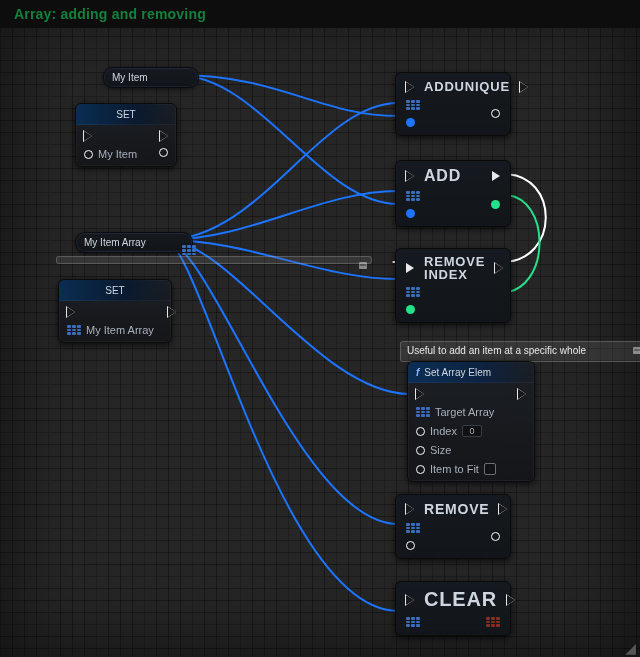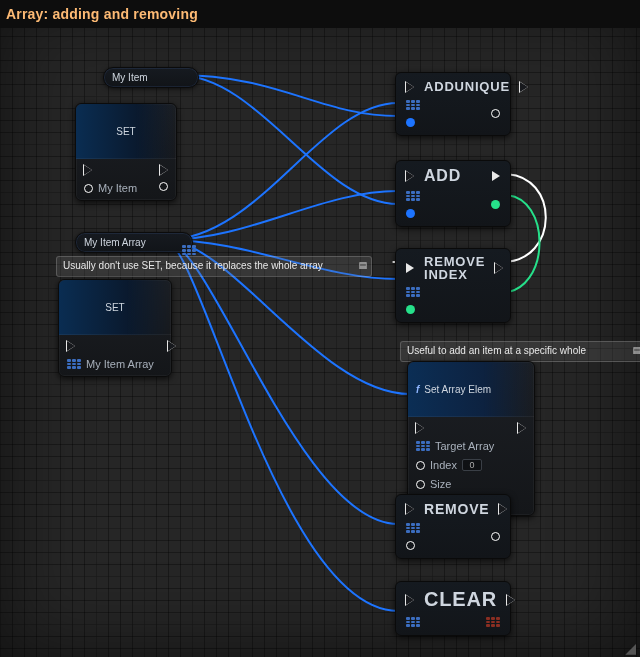--- a/index.html
+++ b/index.html
@@ -4,28 +4,28 @@
 <style>
   html,body{margin:0;padding:0;background:#1a1a1a;font-family:'Segoe UI',Arial,sans-serif;color:#ccc;font-size:11px;overflow:hidden}
   #stage{position:relative;width:640px;height:657px;background:#262626;
     background-image:
       linear-gradient(rgba(255,255,255,.025) 1px,transparent 1px),
       linear-gradient(90deg,rgba(255,255,255,.025) 1px,transparent 1px),
       linear-gradient(rgba(0,0,0,.35) 1px,transparent 1px),
       linear-gradient(90deg,rgba(0,0,0,.35) 1px,transparent 1px);
     background-size:48px 48px,48px 48px,12px 12px,12px 12px;
     box-shadow:inset 0 0 80px rgba(0,0,0,.6);}
-  .title-bar{position:absolute;top:0;left:0;right:0;height:28px;background:#0d0d0d;color:#fdba74;
-    font-size:14px;font-weight:600;line-height:28px;padding-left:6px;letter-spacing:.2px}
+  .title-bar{position:absolute;top:0;left:0;right:0;height:28px;background:#0d0d0d;color:#15803d;
+    font-size:14px;font-weight:600;line-height:28px;padding-left:14px;letter-spacing:.2px}
   svg.wires{position:absolute;inset:0;pointer-events:none}
   
   .node{position:absolute;border:1px solid #0b0b0b;border-radius:6px;
     background:linear-gradient(#1c1f24,#141619);box-shadow:0 2px 6px rgba(0,0,0,.7),inset 0 0 0 1px rgba(255,255,255,.04)}
   .node .hdr{height:20px;border-bottom:1px solid rgba(255,255,255,.05);border-radius:6px 6px 0 0;
-    display:flex;align-items:center;padding:17px 8px;font-size:10px;color:#cfd6df}
+    display:flex;align-items:center;padding:0 8px;font-size:10px;color:#cfd6df}
   .hdr.blue{background:linear-gradient(90deg,#0a2d52 0%,#0a1a2f 60%,rgba(0,0,0,0) 100%)}
   .hdr.func{background:linear-gradient(90deg,#0b2e55 0%,#0d2240 60%,rgba(0,0,0,0) 100%)}
   .hdr .fx{font-style:italic;color:#8fb6ff;margin-right:5px;font-weight:700}
   .big-title{color:#cfd6df;font-weight:700;font-size:16px;letter-spacing:.8px}
   .body{padding:6px 8px;display:flex;gap:14px;justify-content:space-between}
   .col{display:flex;flex-direction:column;gap:7px}
   .pin{display:flex;align-items:center;gap:5px;white-space:nowrap}
   .pin.right{justify-content:flex-end}
   .dot{width:9px;height:9px;border-radius:50%;border:1.5px solid #fff;box-sizing:border-box}
   .dot.solid{background:currentColor;border:none}
@@ -126,21 +126,20 @@
           <span></span>
           <span></span>
           <span></span>
           <span></span>
           <span></span>
           <span></span>
         </span></span>
   </div>
 
   <div class="comment" style="left:56px;top:256px;width:290px">
-    <span>Usually don't use SET, because it replaces the whole array</span>
     <span class="combtn">▤</span>
   </div>
 
   <div class="node" style="left:58px;top:279px;width:112px">
     <div class="hdr blue">
         <span style="margin:0 auto">SET</span>
       </div>
     <div class="body">
       <div class="col">
         <div class="pin">

